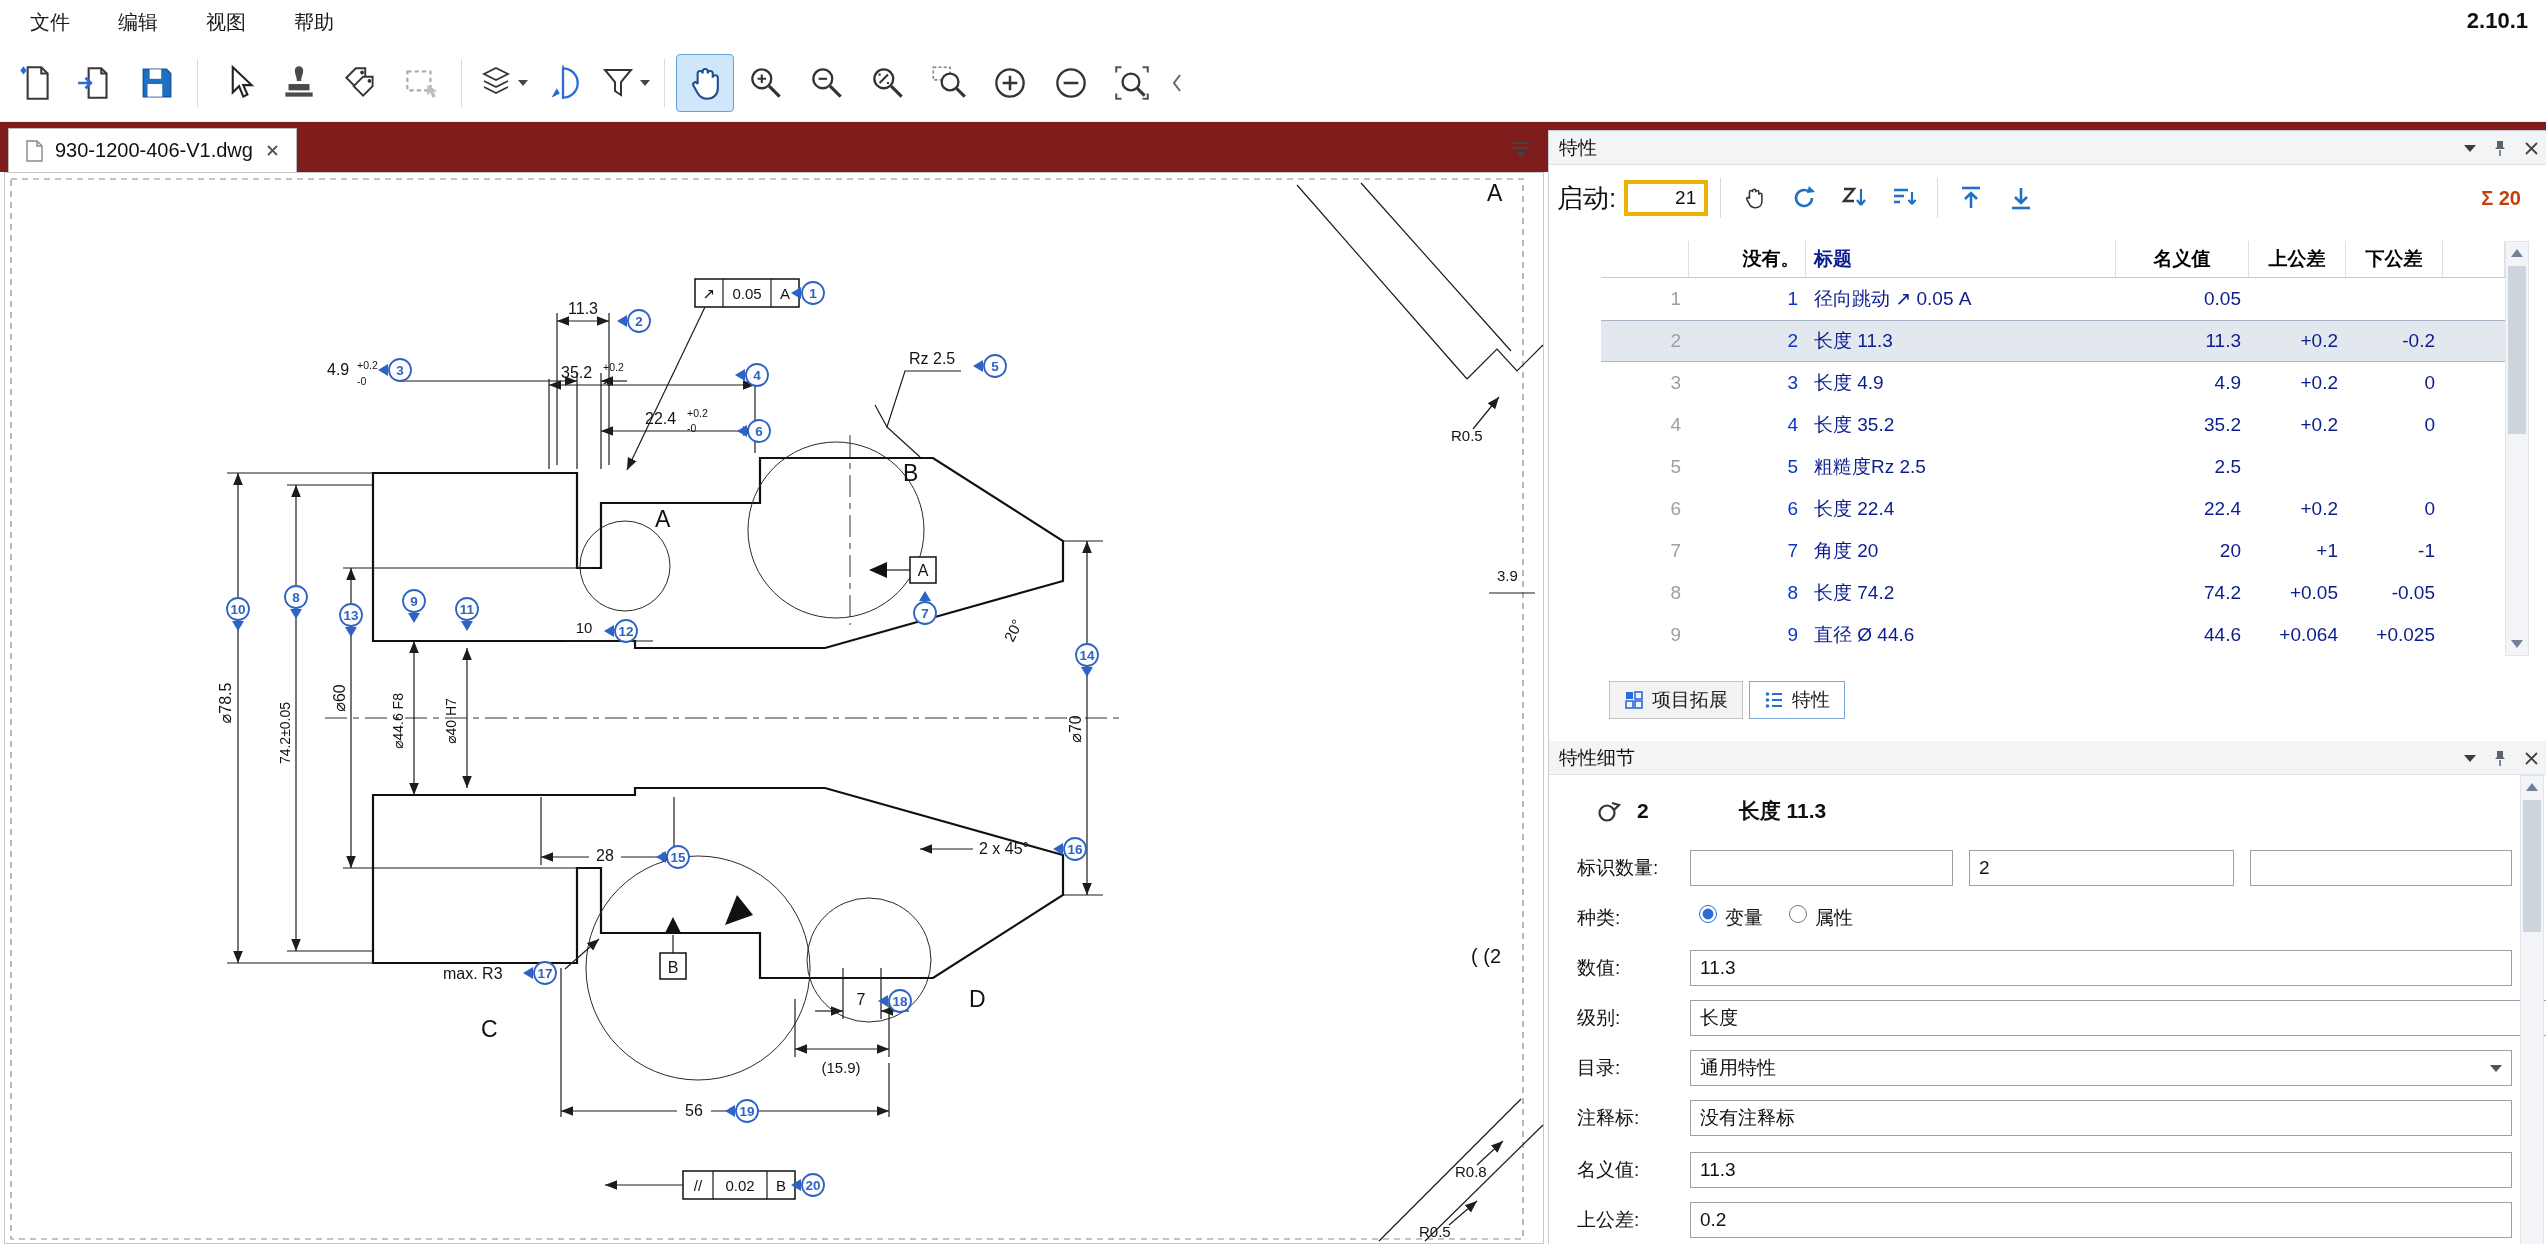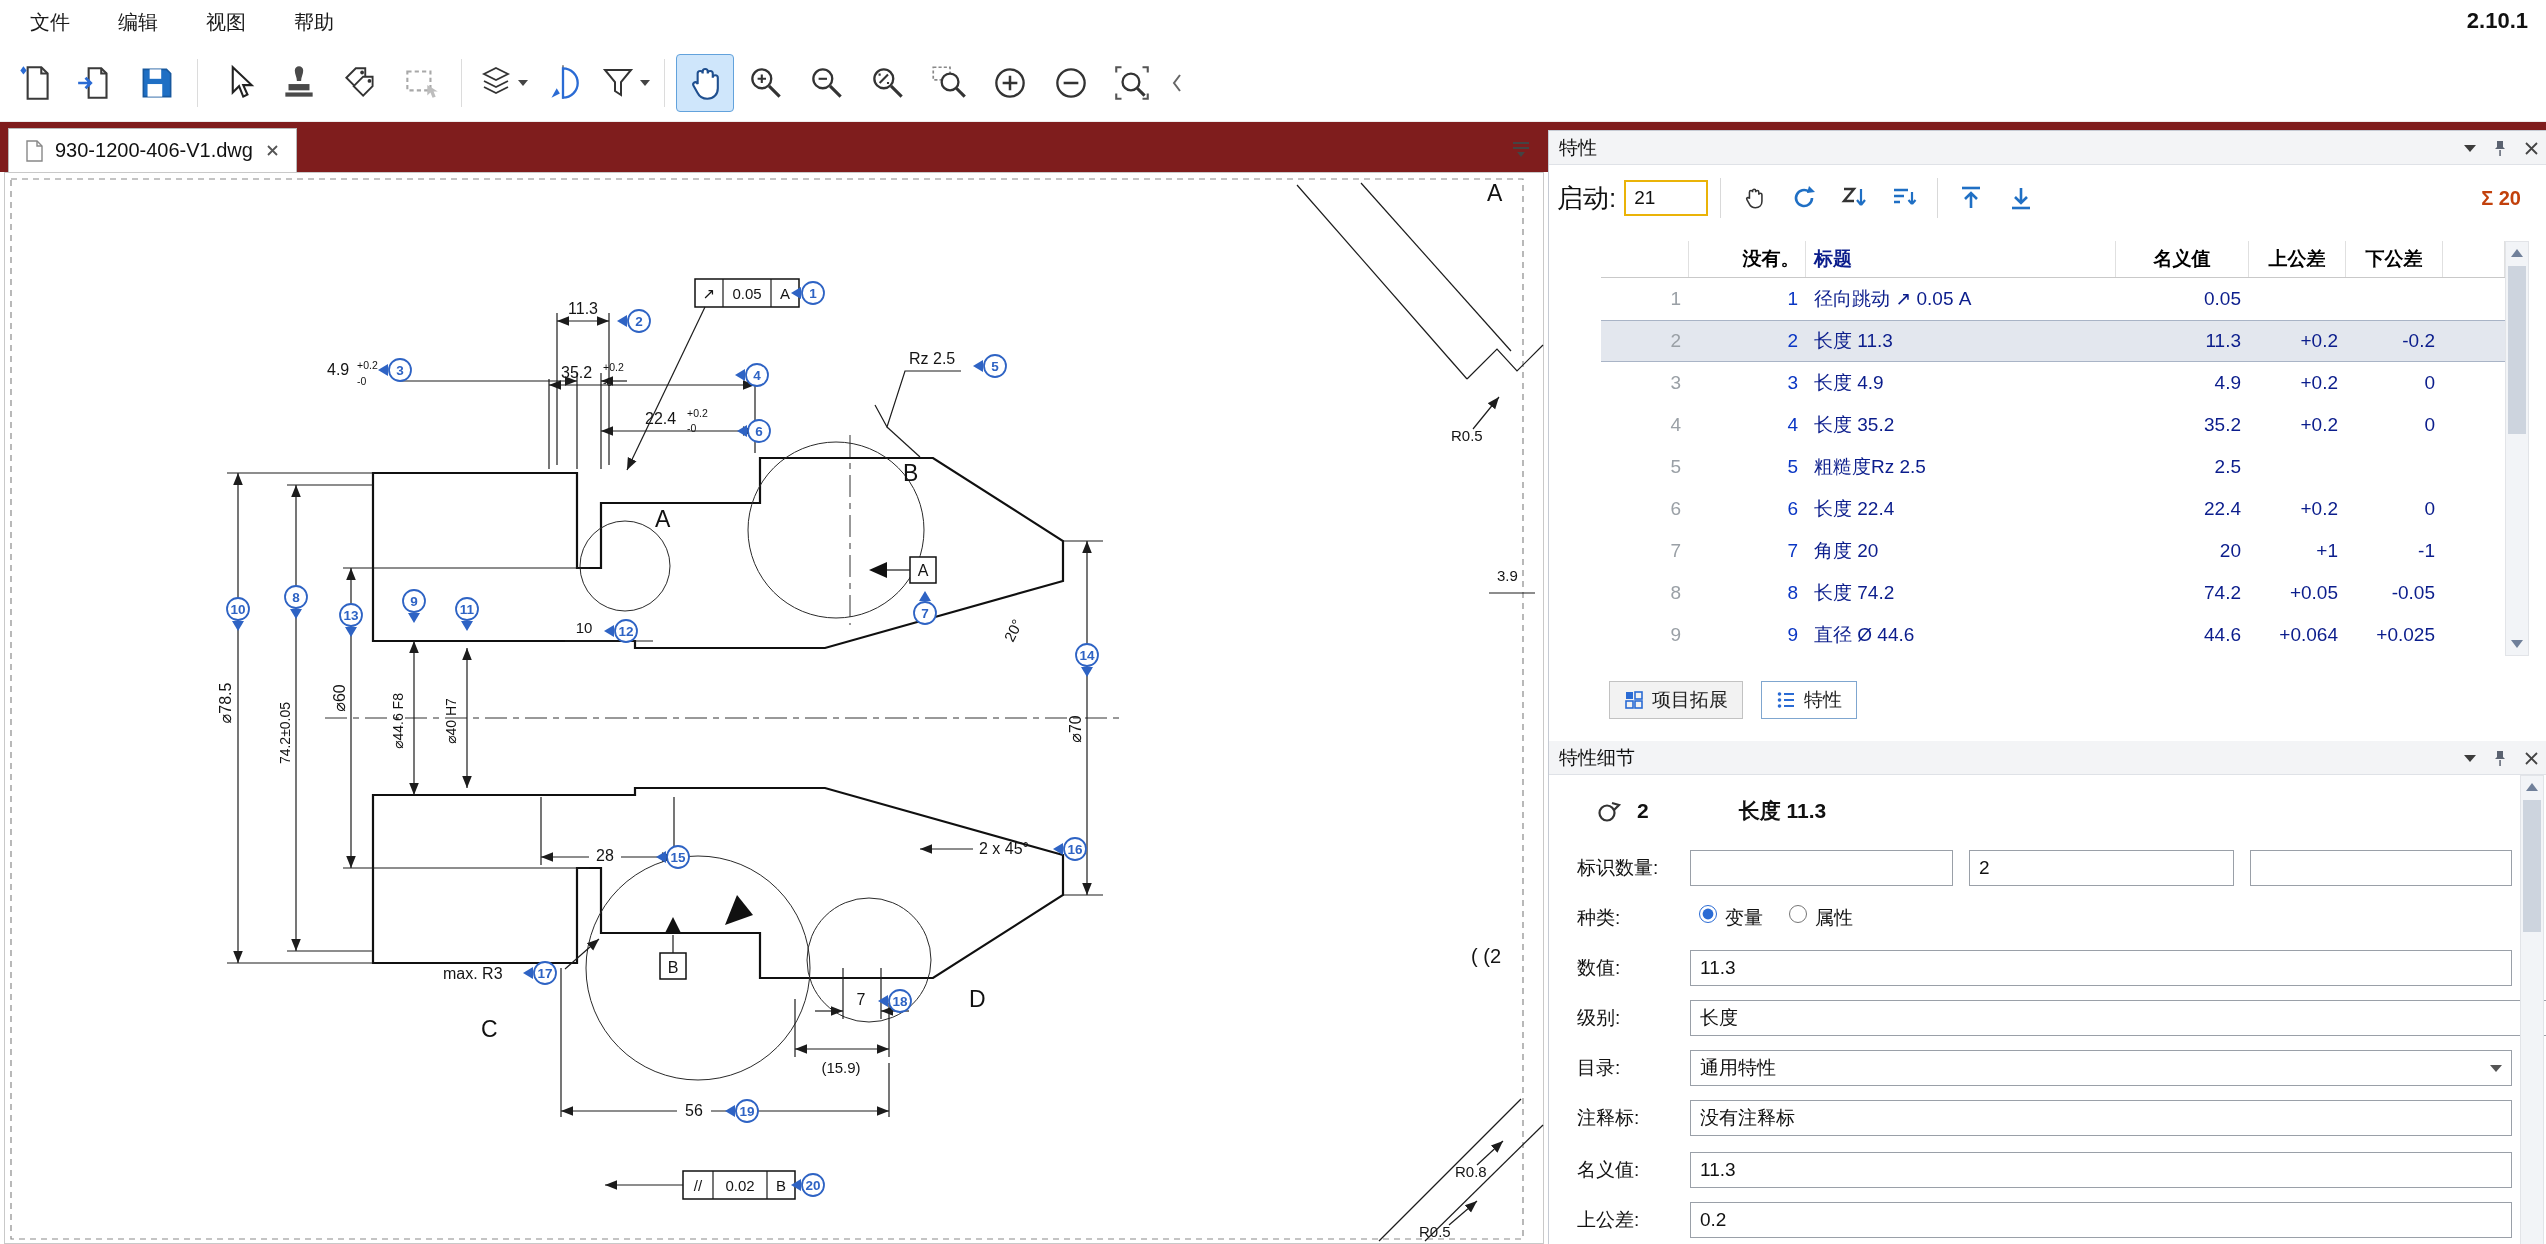--- a/index.html
+++ b/index.html
@@ -42,41 +42,41 @@
   .fcf rect, .datumbox rect { fill:#fff; stroke:#111; stroke-width:1.5; }
 
   
   .right-col { position:absolute; left:1548px; top:130px; width:998px; height:1114px; background:#fff; border-left:1px solid #c6cbd4; border-top:1px solid #c6cbd4; }
   .panel-header { position:absolute; left:0; width:998px; height:34px; background:#f3f4f6; border-bottom:1px solid #dfe2e7; display:flex; align-items:center; padding-left:10px; font-size:19px; color:#111; }
   .ph-icons { position:absolute; right:8px; top:0; height:34px; display:flex; align-items:center; gap:16px; }
   .caret-down { width:0; height:0; border-left:6px solid transparent; border-right:6px solid transparent; border-top:7px solid #3c3c3c; }
 
   .char-toolbar { position:absolute; left:0; top:34px; width:998px; height:66px; display:flex; align-items:center; padding-left:8px; gap:8px; }
   .start-label { font-size:26px; color:#111; }
-  .start-input { width:84px; height:36px; border:2px solid #eab308; font-size:19px; padding:4px 8px; color:#111; }
+  .start-input { width:84px; height:36px; border:4px solid #eab308; font-size:19px; padding:4px 8px; color:#111;text-align:right; }
   .psep { width:1px; height:40px; background:#d9d9d9; margin:0 4px; }
   .p-icon-btn { width:42px; height:42px; display:flex; align-items:center; justify-content:center; border-radius:3px; }
   .sum-label { position:absolute; right:26px; font-size:20px; font-weight:bold; color:#c2410c; }
 
   .char-table { position:absolute; left:52px; top:110px; width:904px; }
   .thead { display:flex; height:37px; align-items:center; font-size:19px; font-weight:bold; color:#000; border-bottom:1px solid #c9c9c9; }
   .thead .tc { border-right:1px solid #e0e0e0; height:100%; display:flex; align-items:center; }
   .trow { display:flex; height:42px; align-items:center; font-size:19px; }
   .trow.selected { background:#e3e7ee; box-shadow:inset 0 1px 0 #a9b4c6, inset 0 -1px 0 #a9b4c6; }
   .tc { padding:0 8px; white-space:nowrap; overflow:hidden; }
   .c-idx { width:88px; text-align:right; justify-content:flex-end; color:#9aa0a6; }
   .c-no  { width:69px; text-align:right; justify-content:flex-end; color:#0a36c4;margin-left:48px; }
   .c-title { width:310px; text-align:left; color:#0b1d8c; }
   .c-nom { width:133px; text-align:right; justify-content:flex-end; color:#0b1d8c; }
   .c-up  { width:97px; text-align:right; justify-content:flex-end; color:#0b1d8c; }
   .c-low { width:97px; text-align:right; justify-content:flex-end; color:#0b1d8c; }
   .c-fill { flex:1; }
   .thead .c-idx, .thead .c-no, .thead .c-nom, .thead .c-up, .thead .c-low { color:#000; justify-content:center; text-align:center; }
 
-  .panel-tabs { position:absolute; left:60px; top:550px; display:flex; gap:18px; }
+  .panel-tabs { position:absolute; left:60px; top:550px; display:flex; gap:6px; }
   .ptab { display:flex; align-items:center; gap:8px; height:38px; padding:0 14px; border:1px solid #c2c2c2; background:#f2f2f2; font-size:19px; color:#222; }
   .ptab.active { background:#fff; border:1px solid #7fa6cf; }
 
   
   .sbar { position:absolute; background:#f2f4f7; border:1px solid #e2e4e8; }
   .sb-btn { position:absolute; left:0; width:100%; height:22px; display:flex; align-items:center; justify-content:center; background:#f2f4f7; }
   .tri-up { width:0; height:0; border-left:6px solid transparent; border-right:6px solid transparent; border-bottom:8px solid #70809a; }
   .tri-dn { width:0; height:0; border-left:6px solid transparent; border-right:6px solid transparent; border-top:8px solid #70809a; }
   .sb-thumb { position:absolute; left:2px; right:2px; background:#cdd4de; }
 

